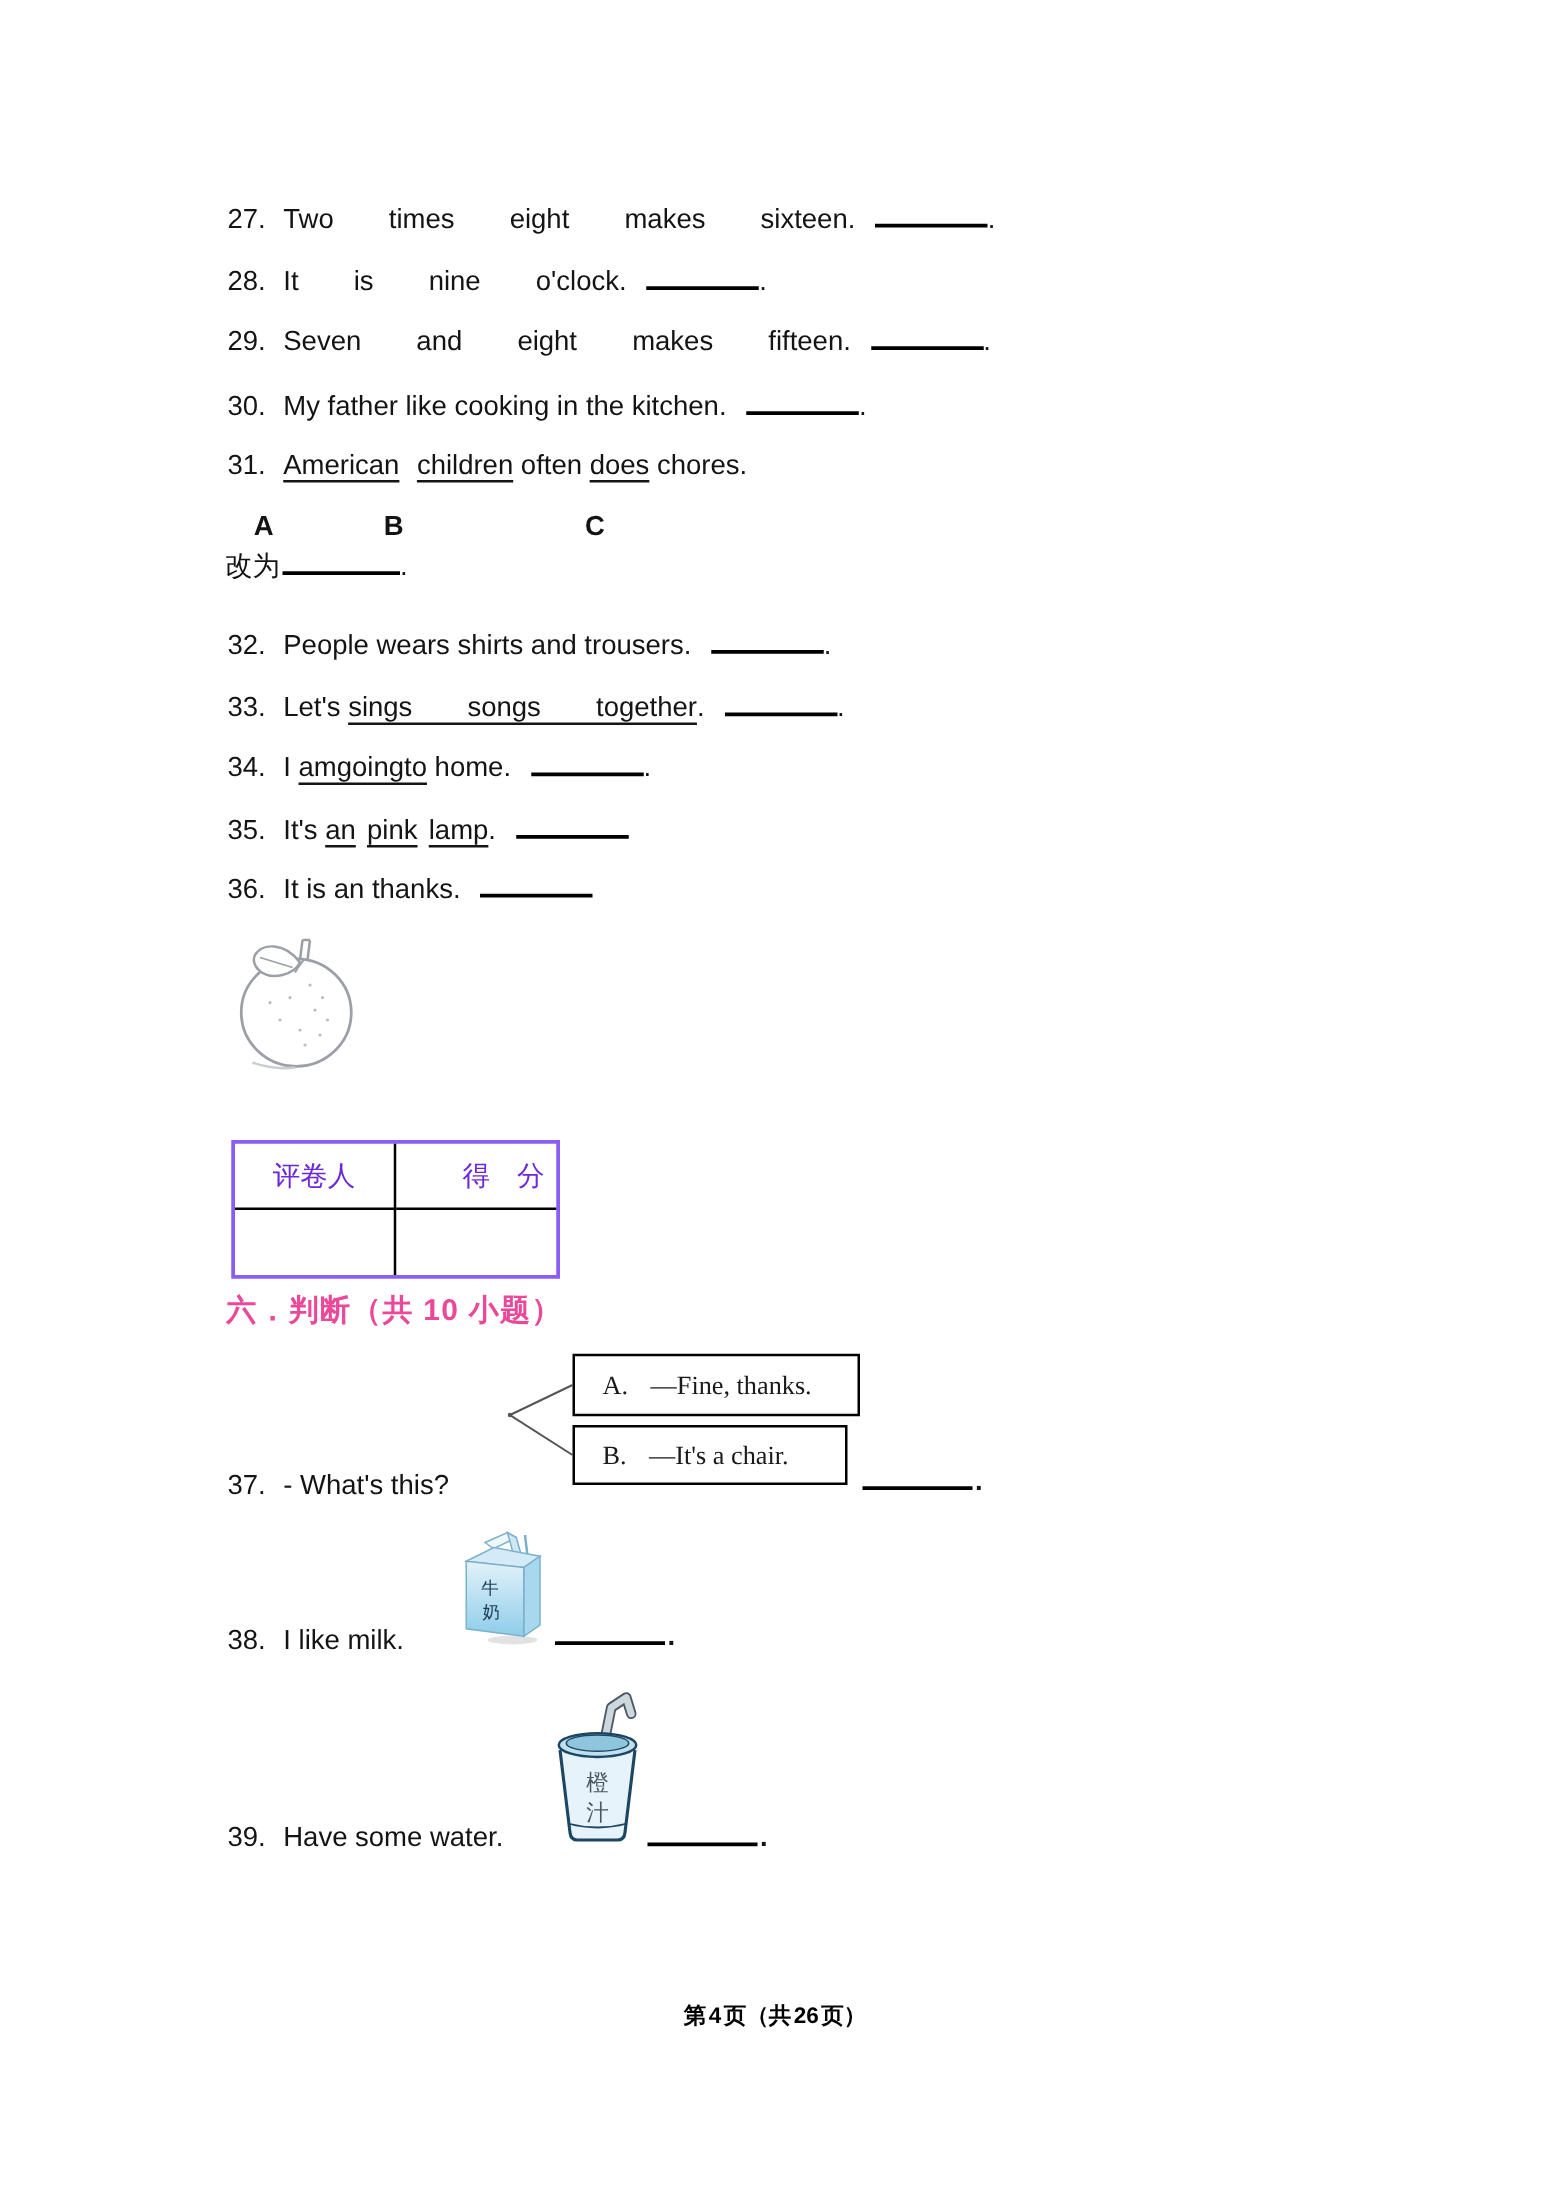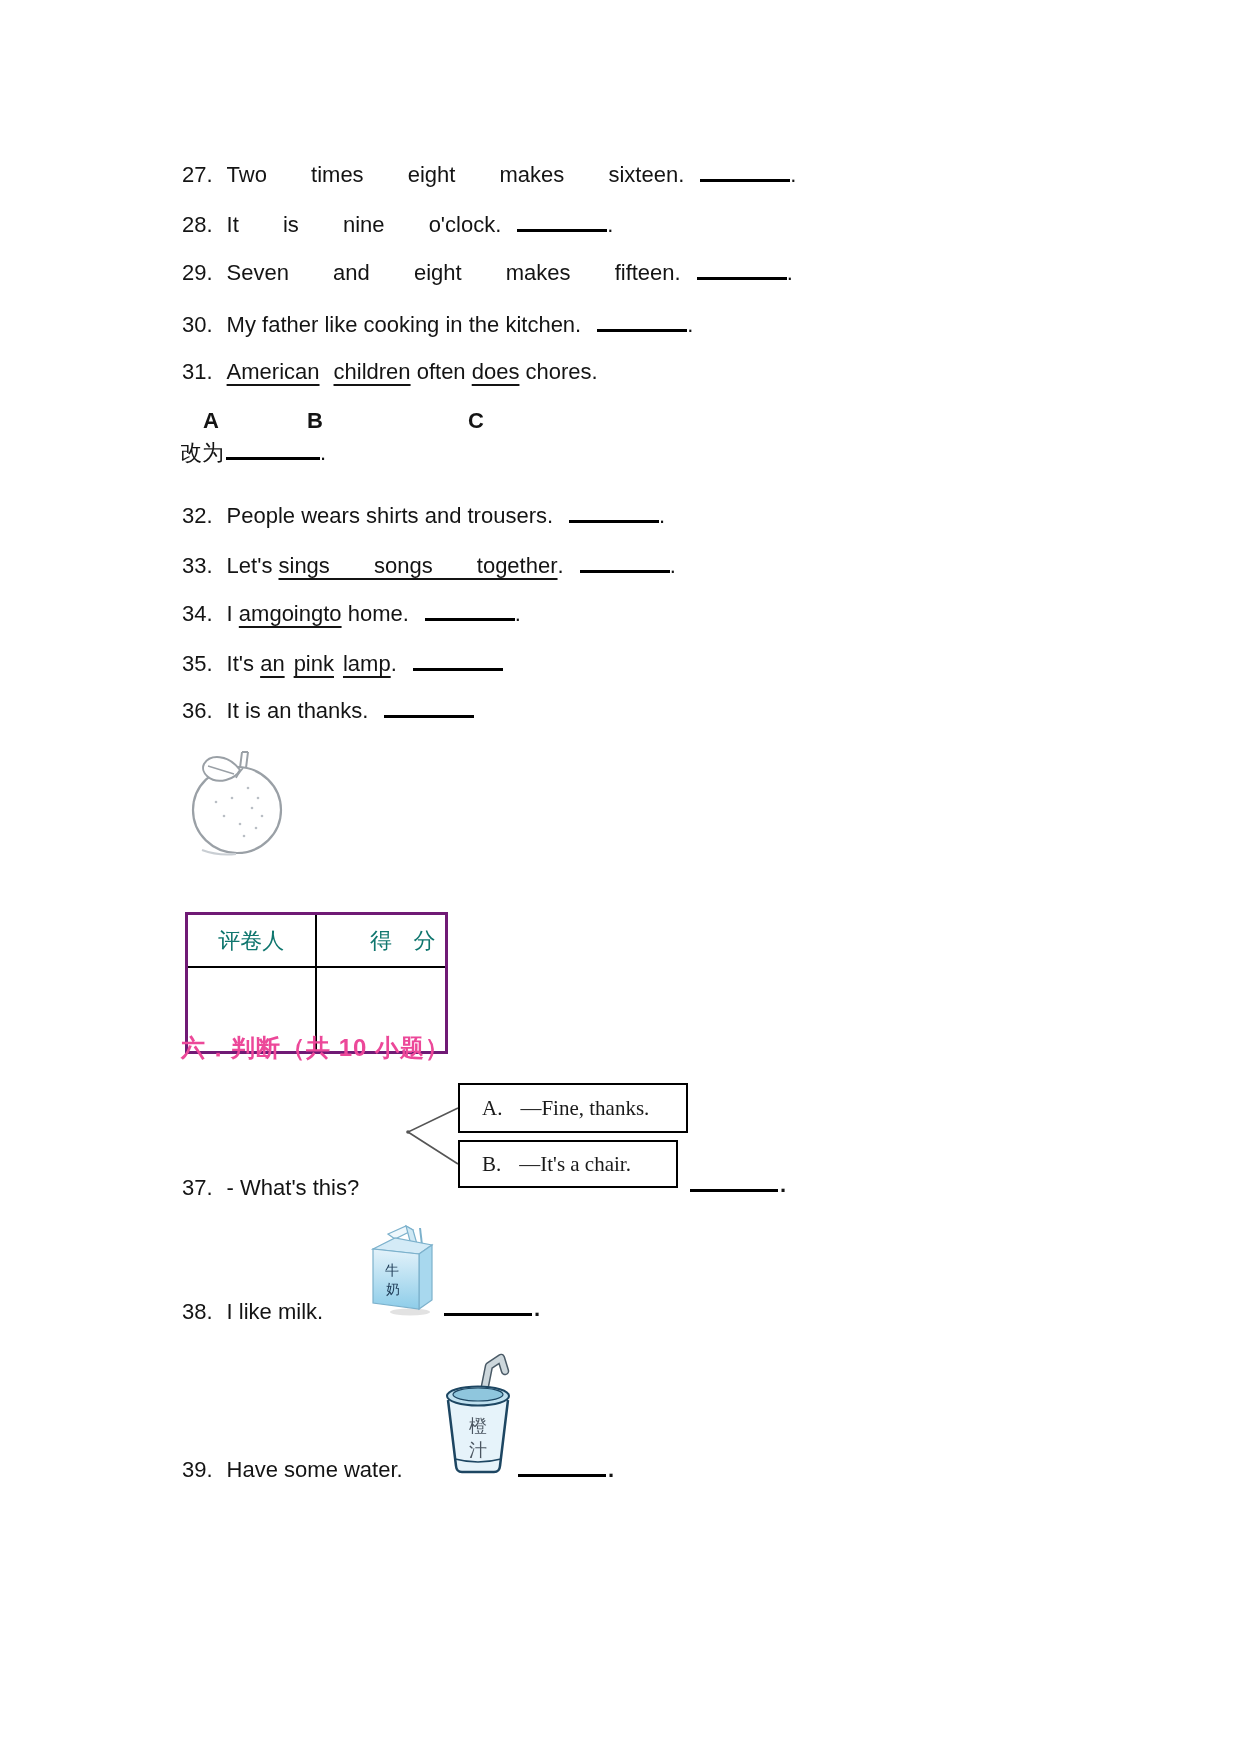--- a/index.html
+++ b/index.html
@@ -37,28 +37,28 @@
   }
   .blank.tight{margin-left:2px;width:94px;}
   .abs-blank{
     position:absolute;
     font-size:22px;line-height:26px;font-weight:600;white-space:nowrap;
   }
   .abs-blank .blank{margin-left:0;width:88px;margin-right:2px;}
   .abc{position:absolute;top:408px;font-size:22px;font-weight:600;}
   .score-table{
     position:absolute;left:185px;top:912px;
-    width:263px;height:142px;
-    border:3px solid #701a75;
+    width:263px;height:111px;
+    border:3px solid #8b5cf6;
     box-sizing:border-box;
     display:grid;
     grid-template-columns:1fr 1fr;
     grid-template-rows:53px 1fr;
     font-family:"Liberation Serif","DejaVu Serif",serif;
-    font-size:22px;color:#0f766e;
+    font-size:22px;color:#6d28d9;
   }
   .score-table .cell{
     display:flex;align-items:center;justify-content:center;
     box-sizing:border-box;
   }
   .cell.c1{border-right:2px solid #000;border-bottom:2px solid #000;}
   .cell.c2{border-bottom:2px solid #000;}
   .cell.c3{border-right:2px solid #000;}
   .cell.score{word-spacing:16px;padding-left:44px;}
   .section-title{
@@ -227,14 +227,17 @@
     <text x="37" y="110" text-anchor="middle" font-size="18" fill="#4a5560">汁</text>
   </svg>
 
   <div class="q" style="top:1457px">
     <span class="qnum">39.</span><span>Have some water.</span>
   </div>
   <div class="abs-blank" style="left:518px;top:1457px">
     <span class="blank"></span><span>.</span>
   </div>
 
+  <div class="footer">
+    <span>第</span><span>4</span><span>页（共</span><span>26</span><span>页）</span>
+  </div>
 
 </div>
 
 </body></html>

